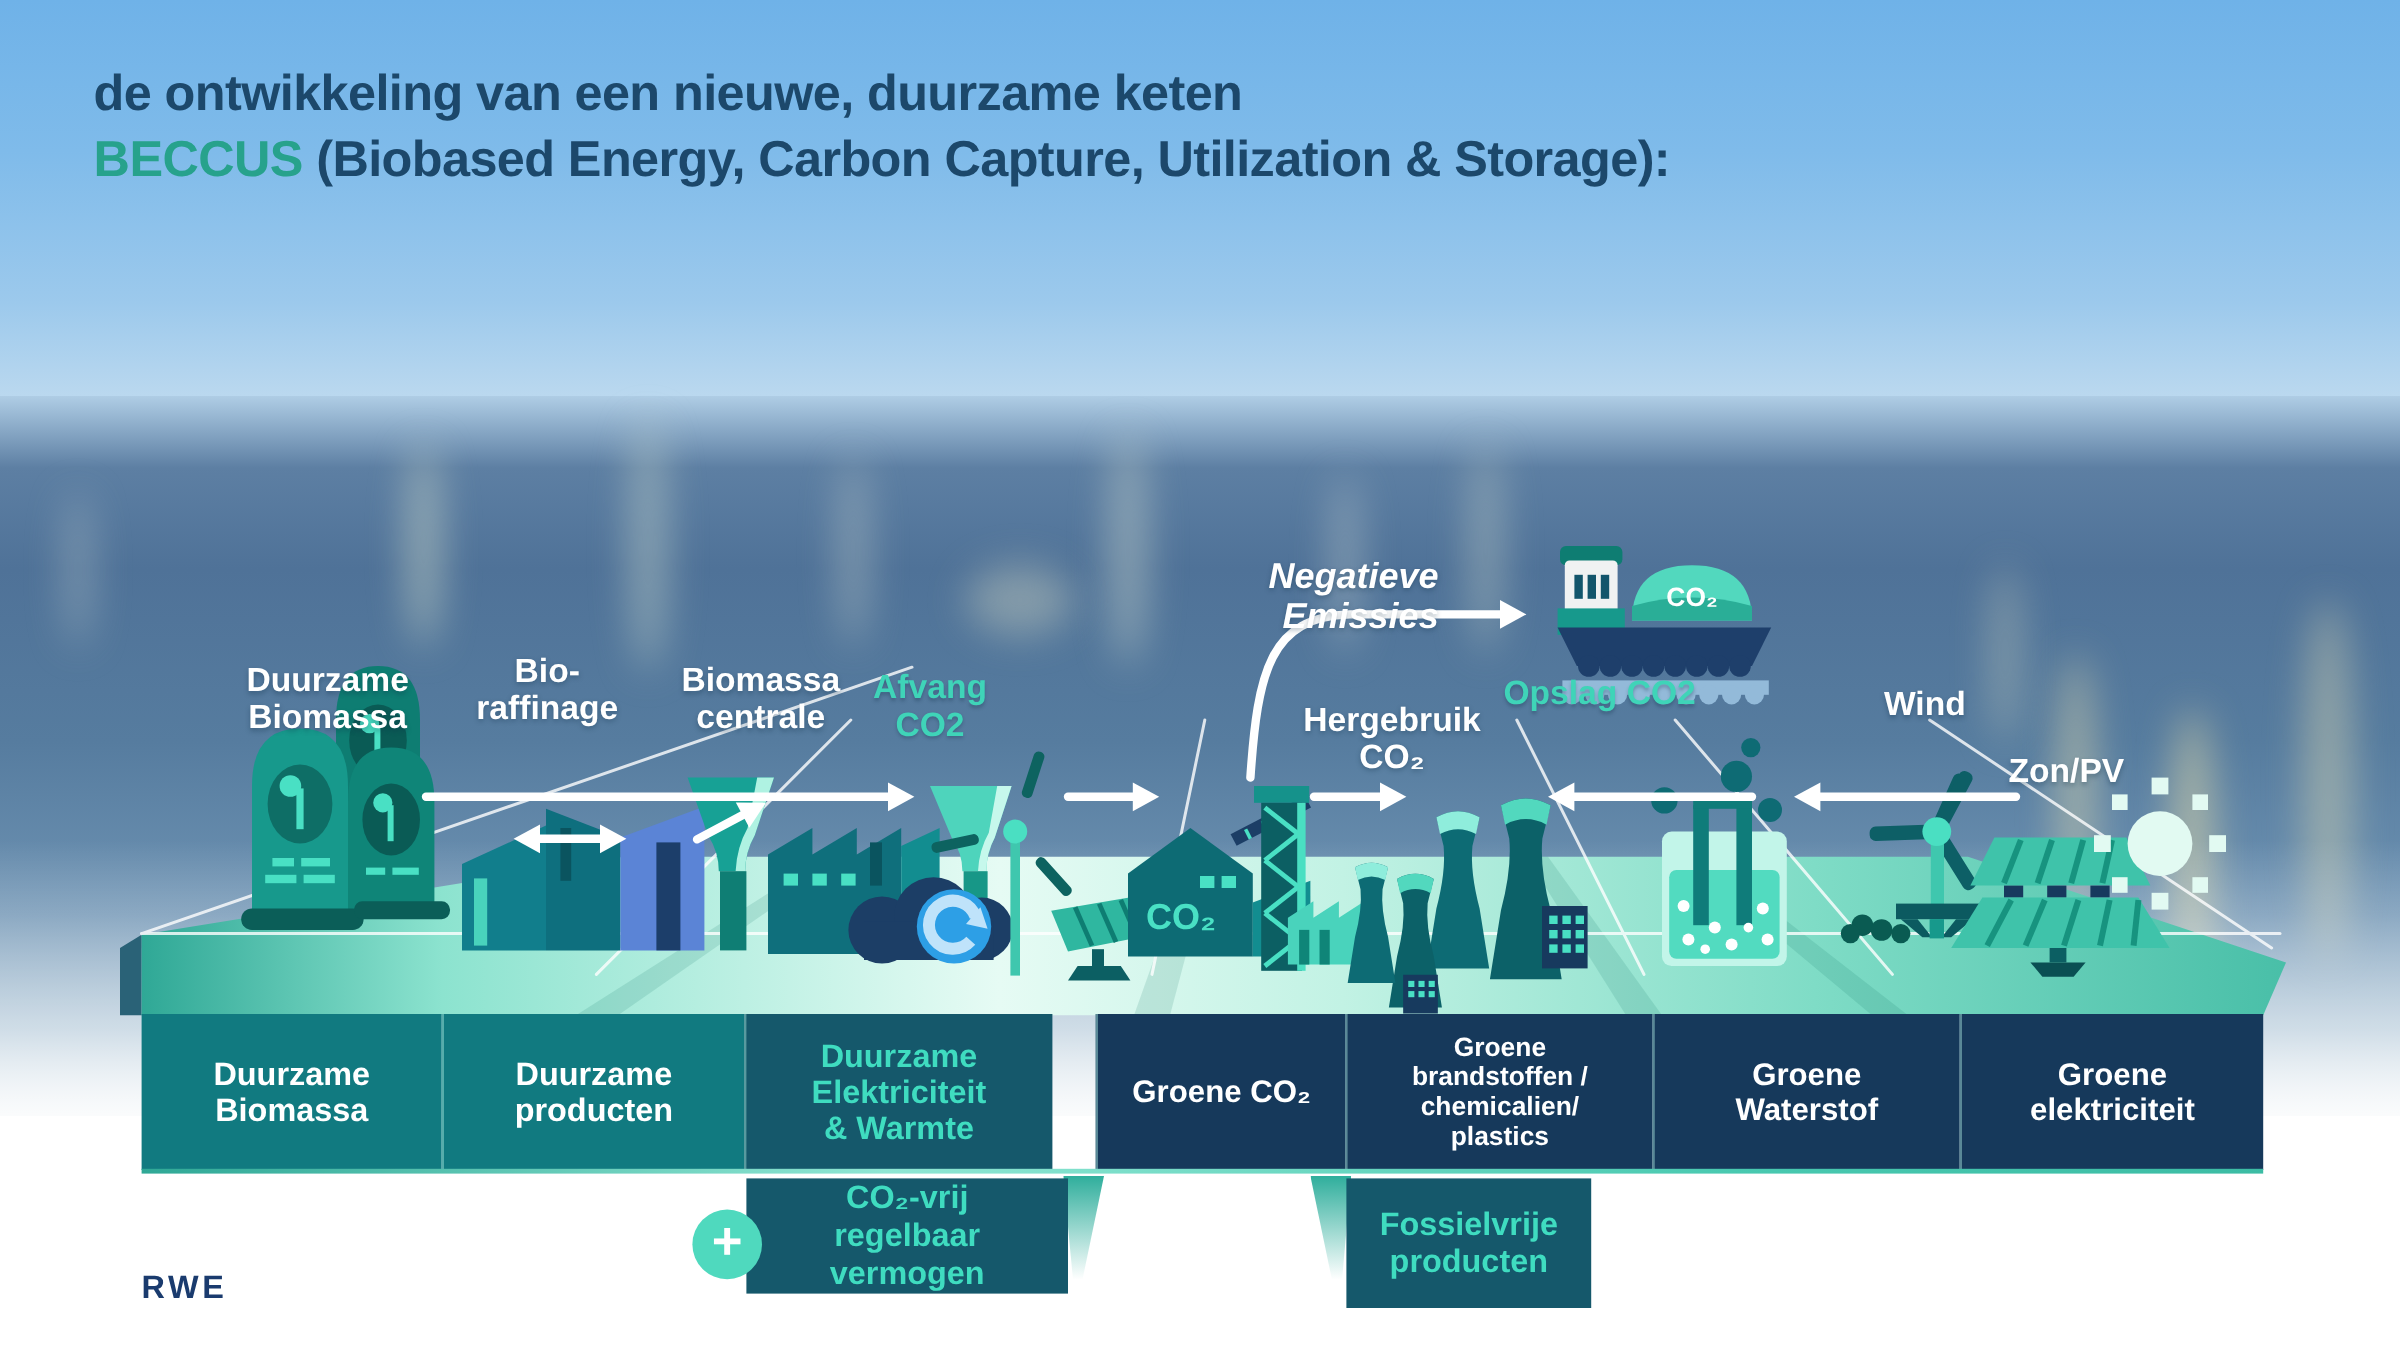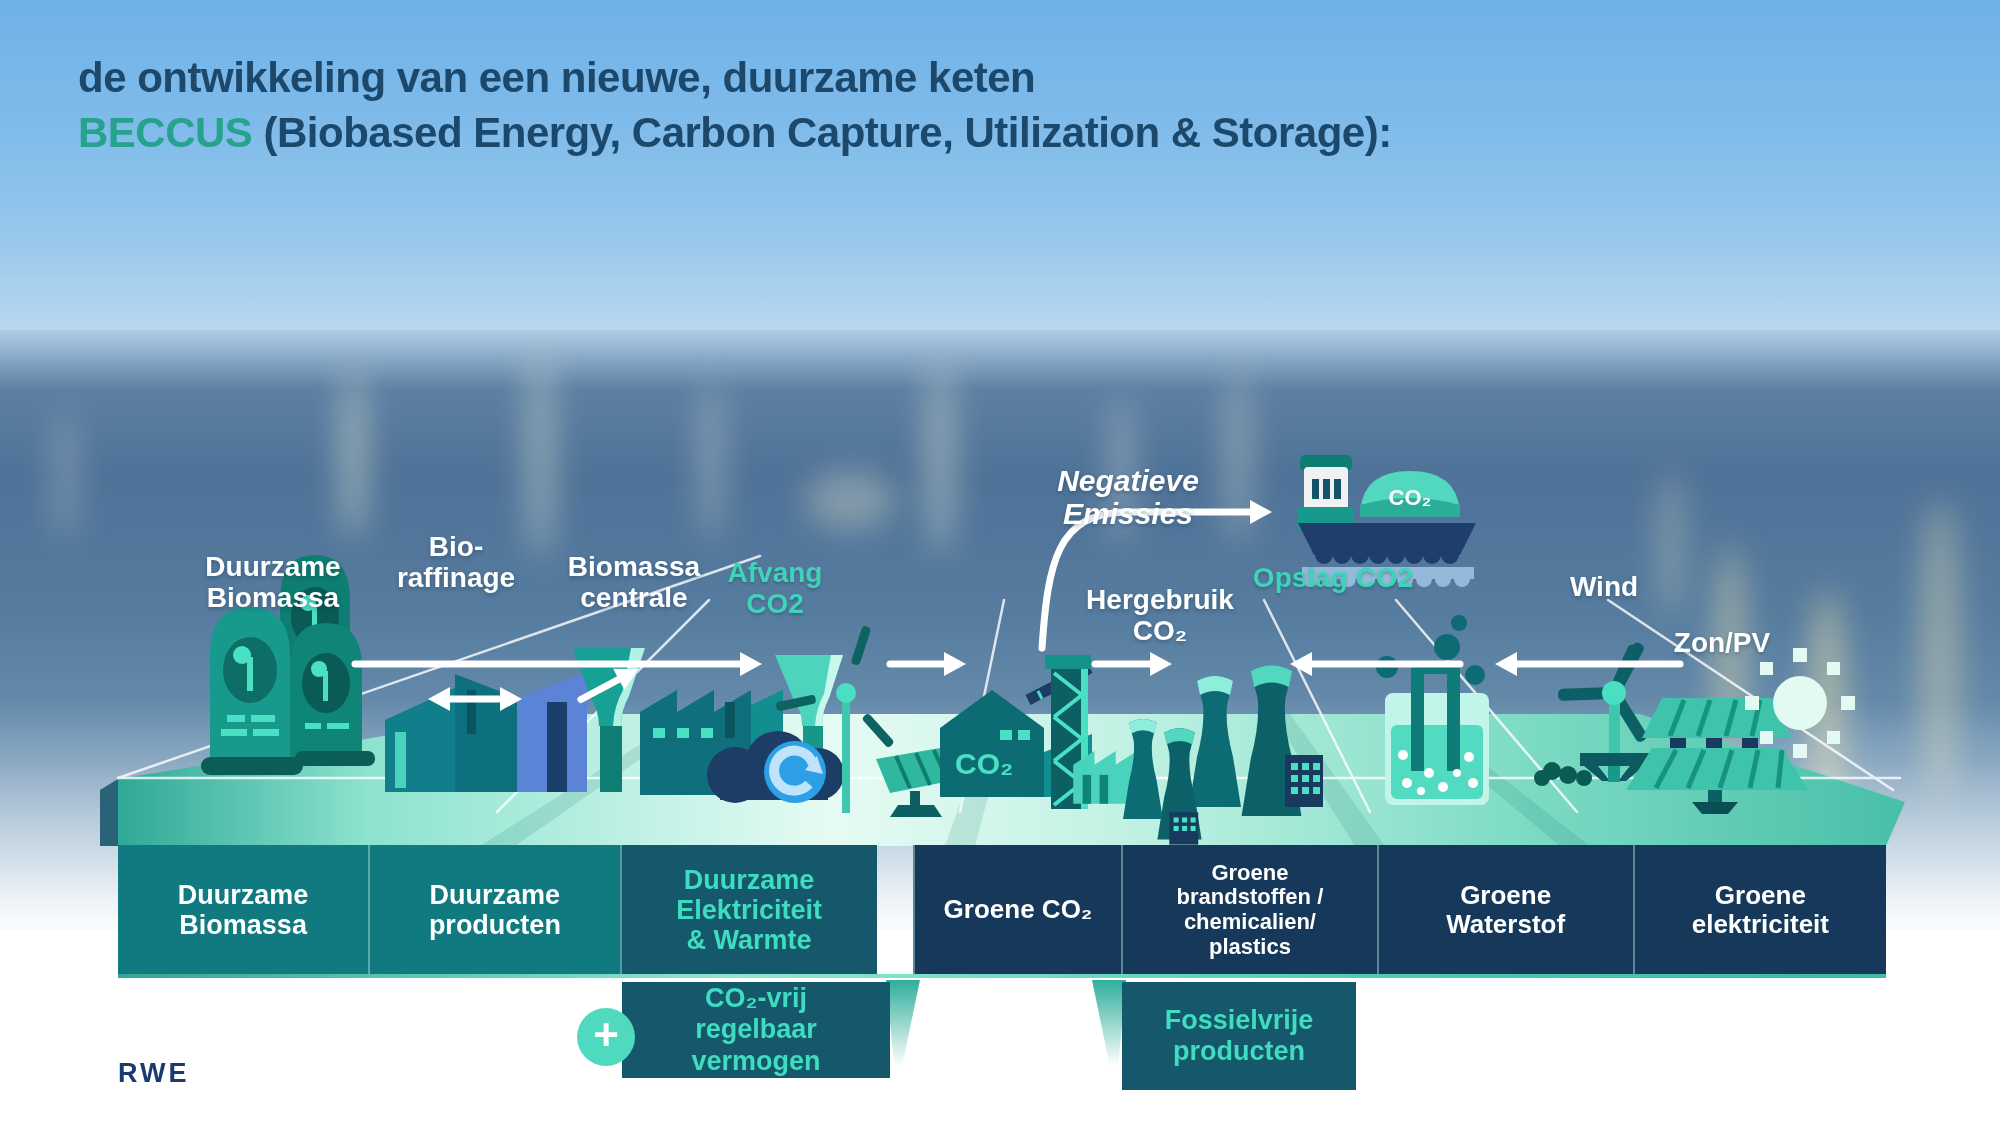--- a/index.html
+++ b/index.html
@@ -14,21 +14,21 @@
   .fade-white{position:absolute;left:0;top:700px;width:2000px;height:280px;z-index:3;
     background:linear-gradient(180deg,rgba(255,255,255,0) 0%,rgba(255,255,255,.55) 60%,#ffffff 100%);}
   .bottom-white{position:absolute;left:0;top:960px;width:2000px;height:166px;background:#ffffff;z-index:3;}
   .scene{position:absolute;left:0;top:0;z-index:4;}
   svg text{font-family:"Liberation Sans",sans-serif;}
   
   .stage-label{position:absolute;transform:translateX(-50%);z-index:6;text-align:center;
     color:#fff;font-weight:bold;font-size:28px;line-height:1.1;white-space:pre-line;
     text-shadow:0 2px 4px rgba(15,45,70,.35);}
   .stage-label.teal{color:#3FD4B8;text-shadow:0 2px 3px rgba(15,45,70,.30);}
-  .stage-label.italic{font-style:italic;font-size:30px;}
+  .stage-label.italic{font-style:italic;font-size:30px;text-align:right;}
   
   .title{position:absolute;left:78px;top:50px;z-index:6;font-weight:bold;font-size:42px;
     letter-spacing:-0.5px;line-height:1.32;color:#1C486B;}
   .title .hl{color:#27A28C;}
   
   .band{position:absolute;left:118px;top:845px;width:1768px;height:130px;display:flex;z-index:5;}
   .bbox{display:flex;align-items:center;justify-content:center;text-align:center;
     font-weight:bold;white-space:pre-line;line-height:1.12;}
   .bbox.teal{background:#117A80;color:#ffffff;font-size:27px;}
   .bbox.teal-dark{background:#15586B;color:#3FDCC0;font-size:27px;}
@@ -398,21 +398,21 @@
     </g>
   </svg>
 
   <div class="title">
     <div>de ontwikkeling van een nieuwe, duurzame keten</div>
     <div><span class="hl">BECCUS</span><span> (Biobased Energy, Carbon Capture, Utilization &amp; Storage):</span></div>
   </div>
 
   <div class="stage-label" style="left:273px;top:552px;">Duurzame
 Biomassa</div>
-  <div class="stage-label" style="left:456px;top:532px;">Bio-
+  <div class="stage-label" style="left:456px;top:544px;">Bio-
 raffinage</div>
   <div class="stage-label" style="left:634px;top:552px;">Biomassa
 centrale</div>
   <div class="stage-label teal" style="left:775px;top:558px;">Afvang
 CO2</div>
   <div class="stage-label italic" style="left:1128px;top:464px;">Negatieve
 Emissies</div>
   <div class="stage-label" style="left:1160px;top:585px;">Hergebruik
 CO₂</div>
   <div class="stage-label teal" style="left:1333px;top:563px;">Opslag CO2</div>
@@ -443,17 +443,17 @@
        clip-path:polygon(0 0,100% 0,34% 100%,30% 100%);
        background:linear-gradient(180deg,#2FAE9C,rgba(255,255,255,0) 80%);"></div>
   <div class="wedge" style="left:1092px;top:980px;width:34px;height:108px;
        clip-path:polygon(0 0,100% 0,72% 100%,66% 100%);
        background:linear-gradient(180deg,#2FAE9C,rgba(255,255,255,0) 80%);"></div>
 
   <div class="callout" style="left:622px;top:982px;width:268px;height:96px;">CO₂-vrij
 regelbaar
 vermogen</div>
   <div class="plus-badge">+</div>
-  <div class="callout" style="left:1122px;top:982px;width:234px;height:108px;">Fossielvrije
+  <div class="callout" style="left:1122px;top:982px;width:204px;height:108px;">Fossielvrije
 producten</div>
 
   <div class="logo">RWE</div>
 </div>
 
 </body></html>

